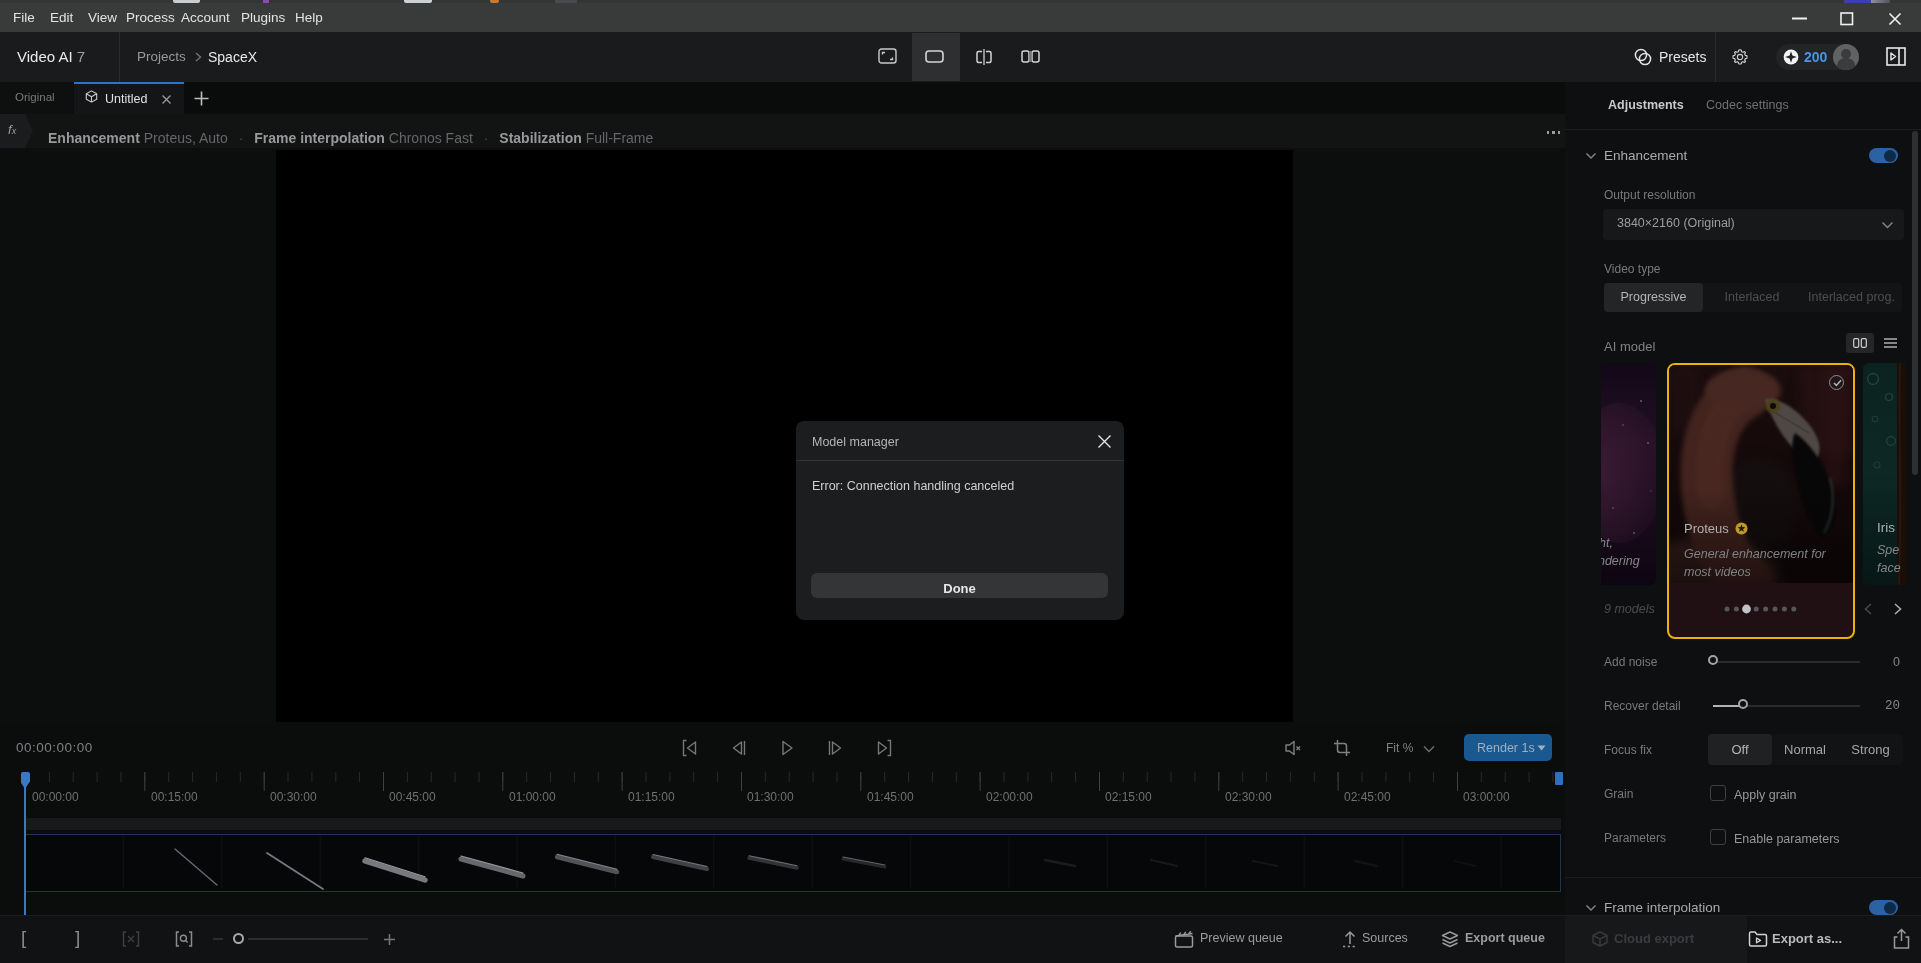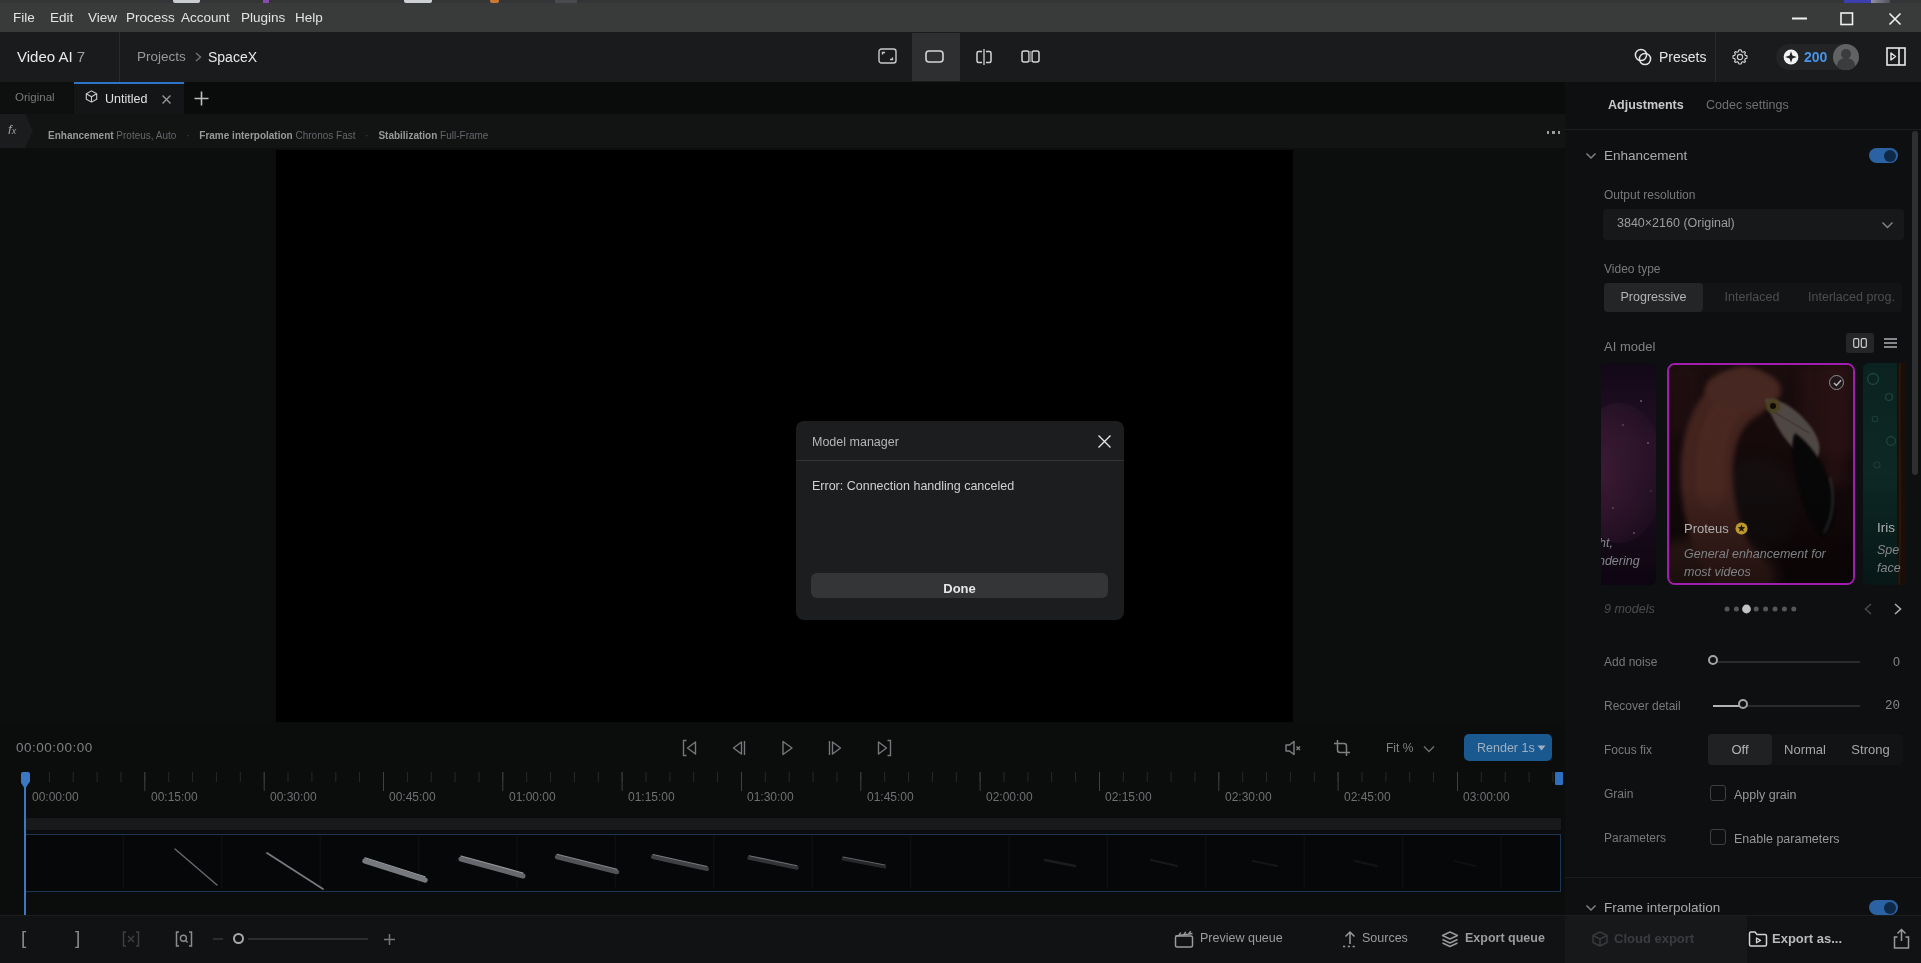--- a/index.html
+++ b/index.html
@@ -111,21 +111,21 @@
       </svg>
     </div>
     <svg class="abs" style="left:194px;top:9px;" width="15" height="15" viewBox="0 0 15 15">
       <path d="M7.5 0.5 L7.5 14.5 M0.5 7.5 L14.5 7.5" stroke="#bdbebf" stroke-width="1.6"></path>
     </svg>
   </div>
 
   <div class="abs" style="left:0;top:114px;width:1565px;height:34px;background:#121313;padding-left:39px;">
     <div class="abs" style="left:0;top:0;width:33px;height:34px;background:#1b1c1d;clip-path:polygon(0 0,25px 0,33px 17px,25px 34px,0 34px);"></div>
     <div class="abs" style="left:8px;top:8px;color:#9b9c9d;font-size:13px;font-style:italic;">f<span style="font-size:9px;">x</span></div>
-    <div class="abs" style="left:48px;top:16px;font-size:10px;color:#64666a;">
+    <div class="abs" style="left:48px;top:16px;font-size:14px;color:#64666a;">
       <span style="color:#97999b;font-weight:bold;">Enhancement</span> Proteus, Auto
       <span style="color:#4a4c4e;padding:0 7px;">·</span>
       <span style="color:#97999b;font-weight:bold;">Frame interpolation</span> Chronos Fast
       <span style="color:#4a4c4e;padding:0 7px;">·</span>
       <span style="color:#97999b;font-weight:bold;">Stabilization</span> Full-Frame
     </div>
     <div class="abs" style="left:1546.5px;top:17px;width:2.6px;height:2.6px;background:#9b9c9d;"></div>
       <div class="abs" style="left:1552px;top:17px;width:2.6px;height:2.6px;background:#9b9c9d;"></div>
       <div class="abs" style="left:1557.5px;top:17px;width:2.6px;height:2.6px;background:#9b9c9d;"></div>
   </div>
@@ -432,21 +432,21 @@
         <circle cx="47" cy="80" r="1" fill="#9a88a8" opacity="0.75"></circle>
           <circle cx="12" cy="145" r="0.9" fill="#8a7a98" opacity="0.7"></circle>
         <circle cx="33" cy="170" r="1" fill="#9a88a8" opacity="0.7"></circle>
           <circle cx="50" cy="128" r="0.8" fill="#8878a0" opacity="0.6"></circle>
         <rect width="55" height="222" fill="#000" opacity="0.18"></rect>
           <text x="-2" y="184" font-family="Liberation Sans" font-size="12.5" font-style="italic" fill="#84868a">ht,</text>
         <text x="-10" y="202" font-family="Liberation Sans" font-size="12.5" font-style="italic" fill="#84868a">endering</text>
       </svg>
     </div>
 
-    <div class="abs" style="left:102px;top:281px;width:188px;height:222px;border:2px solid #a21caf;border-radius:8px;overflow:hidden;background:#201013;">
+    <div class="abs" style="left:102px;top:281px;width:188px;height:276px;border:2px solid #eab308;border-radius:8px;overflow:hidden;background:#201013;">
       <svg width="184" height="218" viewBox="0 0 184 218" id="flam">
           <defs>
             <linearGradient id="fbg" x1="0" y1="0" x2="0" y2="1">
               <stop offset="0" stop-color="#31181a"></stop>
               <stop offset="0.45" stop-color="#271214"></stop>
               <stop offset="1" stop-color="#1b0d0f"></stop>
             </linearGradient>
             <filter id="bl" x="-120%" y="-120%" width="340%" height="340%">
               <feGaussianBlur stdDeviation="6"></feGaussianBlur>
             </filter>

